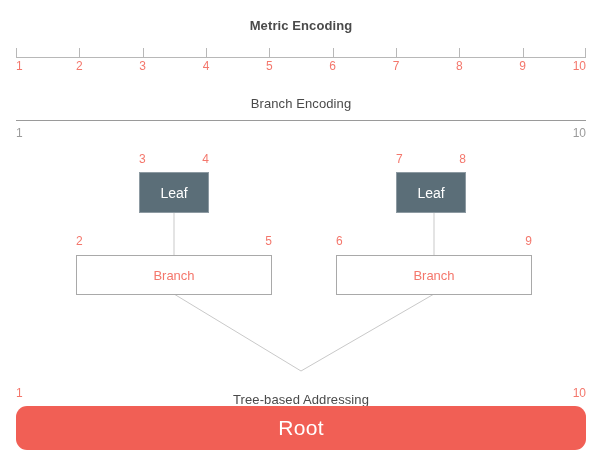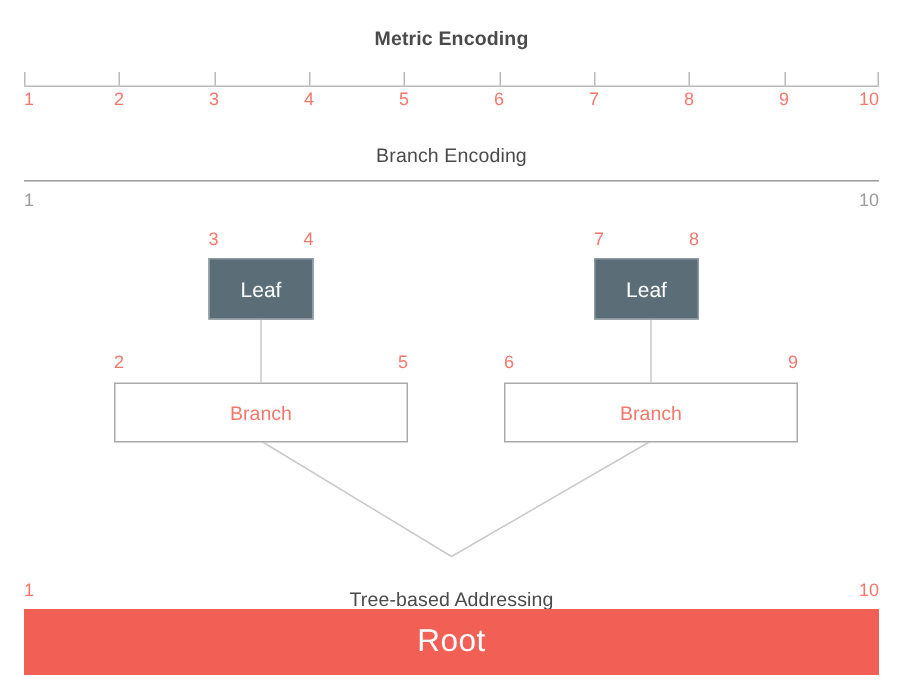--- a/index.html
+++ b/index.html
@@ -153,20 +153,21 @@
   #root-bar {
     position: absolute;
     left: 16px;
     top: 406px;
     width: 570px;
     height: 44px;
     background: #f15f55;
     display: flex;
     align-items: center;
     justify-content: center;
+    border-radius: 11px;
   }
   #root-label {
     color: #ffffff;
     font-size: 21px;
     letter-spacing: 0.3px;
   }
 
   #tree-label-left {
     position: absolute;
     left: 16px;

